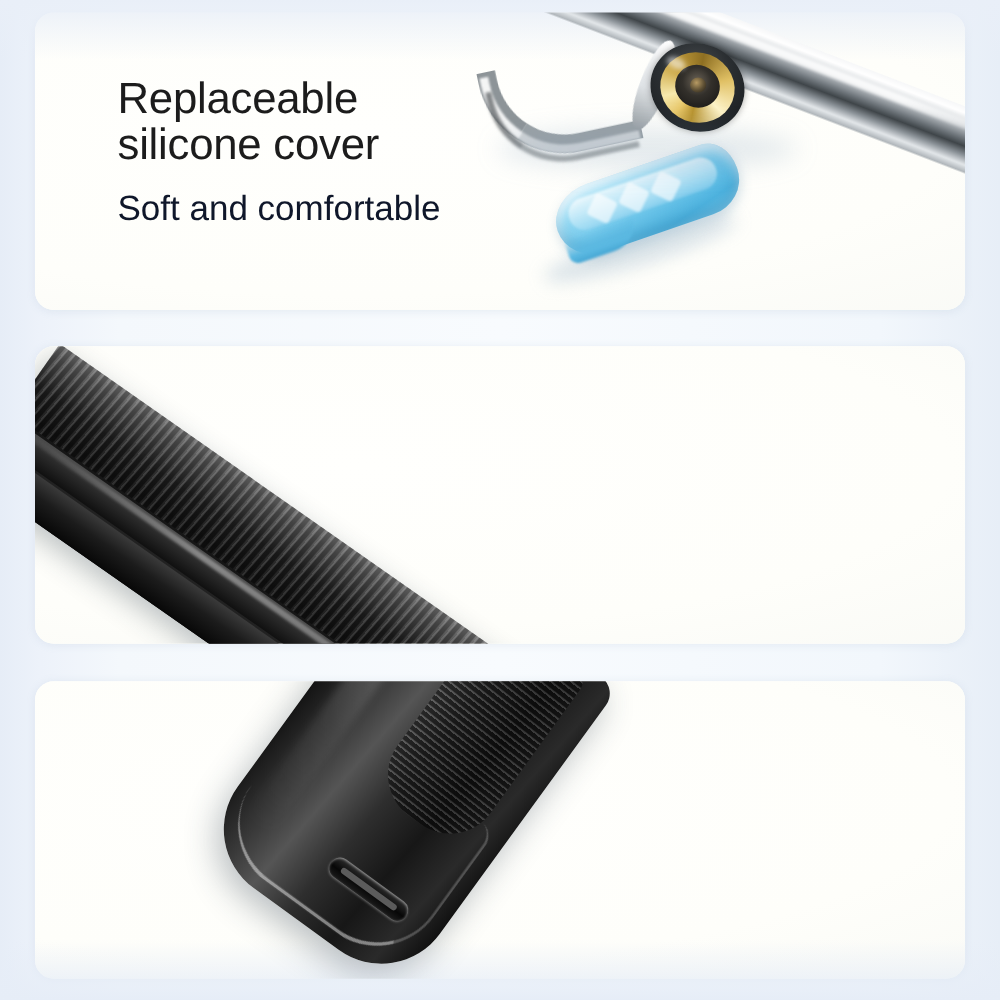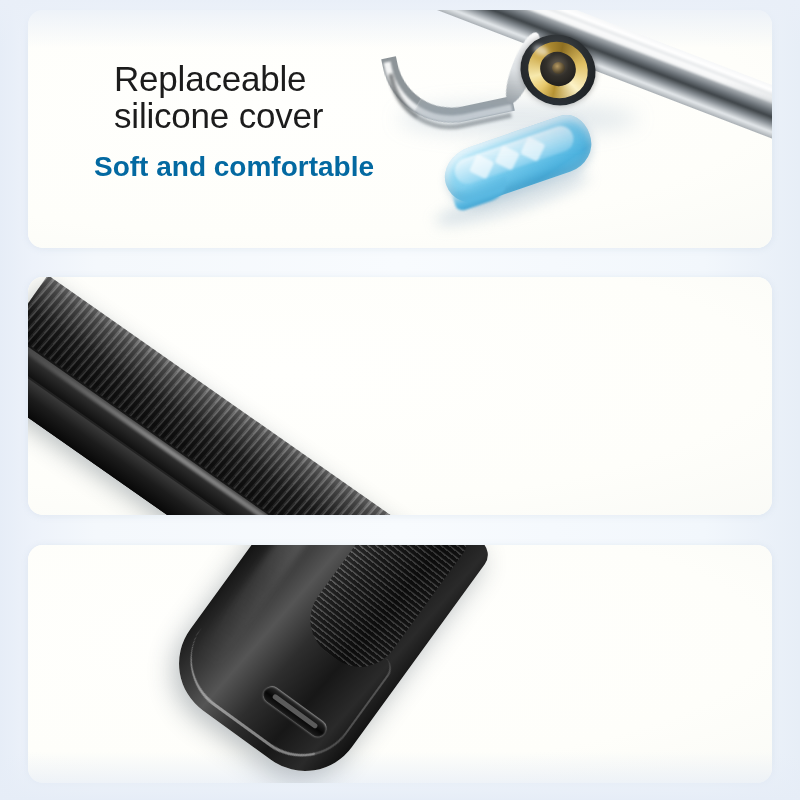--- a/index.html
+++ b/index.html
@@ -70,28 +70,28 @@
   
   .text-block { position: absolute; z-index: 40; }
   .headline {
     color: #1c1c1c;
     letter-spacing: -0.2px;
     line-height: 1.07;
     white-space: pre-line;
     font-weight: 400;
   }
   .subline {
-    color: #0369a1;
+    color: #0f172a;
     line-height: 1.12;
     white-space: pre-line;
-    font-weight: 700;
+    font-weight: 400;
   }
 
   #text-1 { left: 66px; top: 50px; }
-  #text-1 .headline { font-size: 35px; margin-left: 20px; }
+  #text-1 .headline { font-size: 35px; }
   #text-1 .subline  { font-size: 28px; margin-top: 16px; }
 
   
   #art-1 { position: absolute; inset: 0; z-index: 10; }
 
   
   .probe-shaft {
     position: absolute;
     left: 372px;
     top: -66px;

